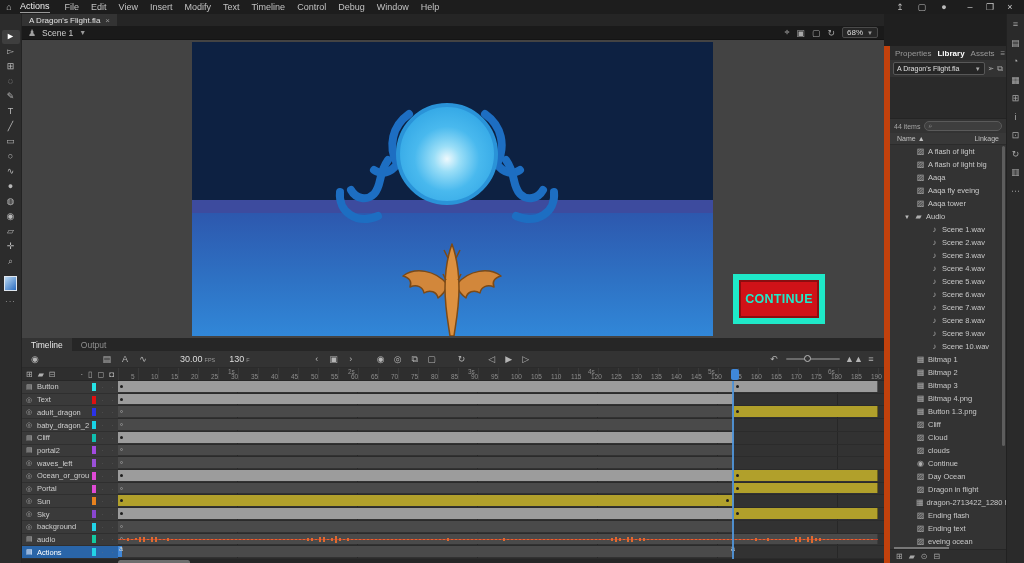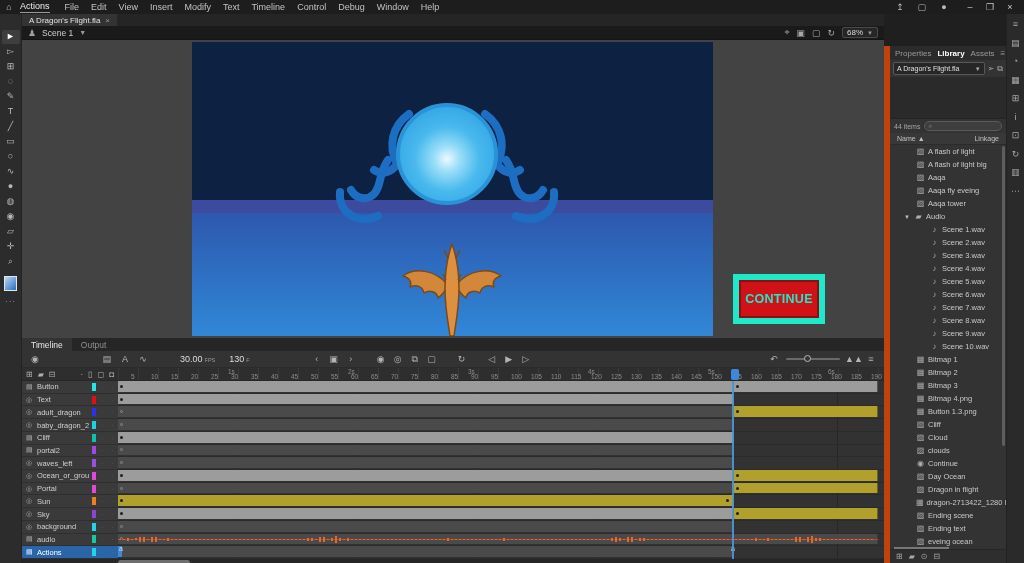--- a/index.html
+++ b/index.html
@@ -911,21 +911,21 @@
         <div class="lib-item">
           <span class="iic">▨</span>
           <span>Dragon in flight</span>
         </div>
         <div class="lib-item">
           <span class="iic">▦</span>
           <span>dragon-2713422_1280 half.png</span>
         </div>
         <div class="lib-item">
           <span class="iic">▨</span>
-          <span>Ending scene</span>
+          <span>Ending flash</span>
         </div>
         <div class="lib-item">
           <span class="iic">▨</span>
           <span>Ending text</span>
         </div>
         <div class="lib-item">
           <span class="iic">▨</span>
           <span>eveing ocean</span>
         </div>
         <div class="lib-item">

